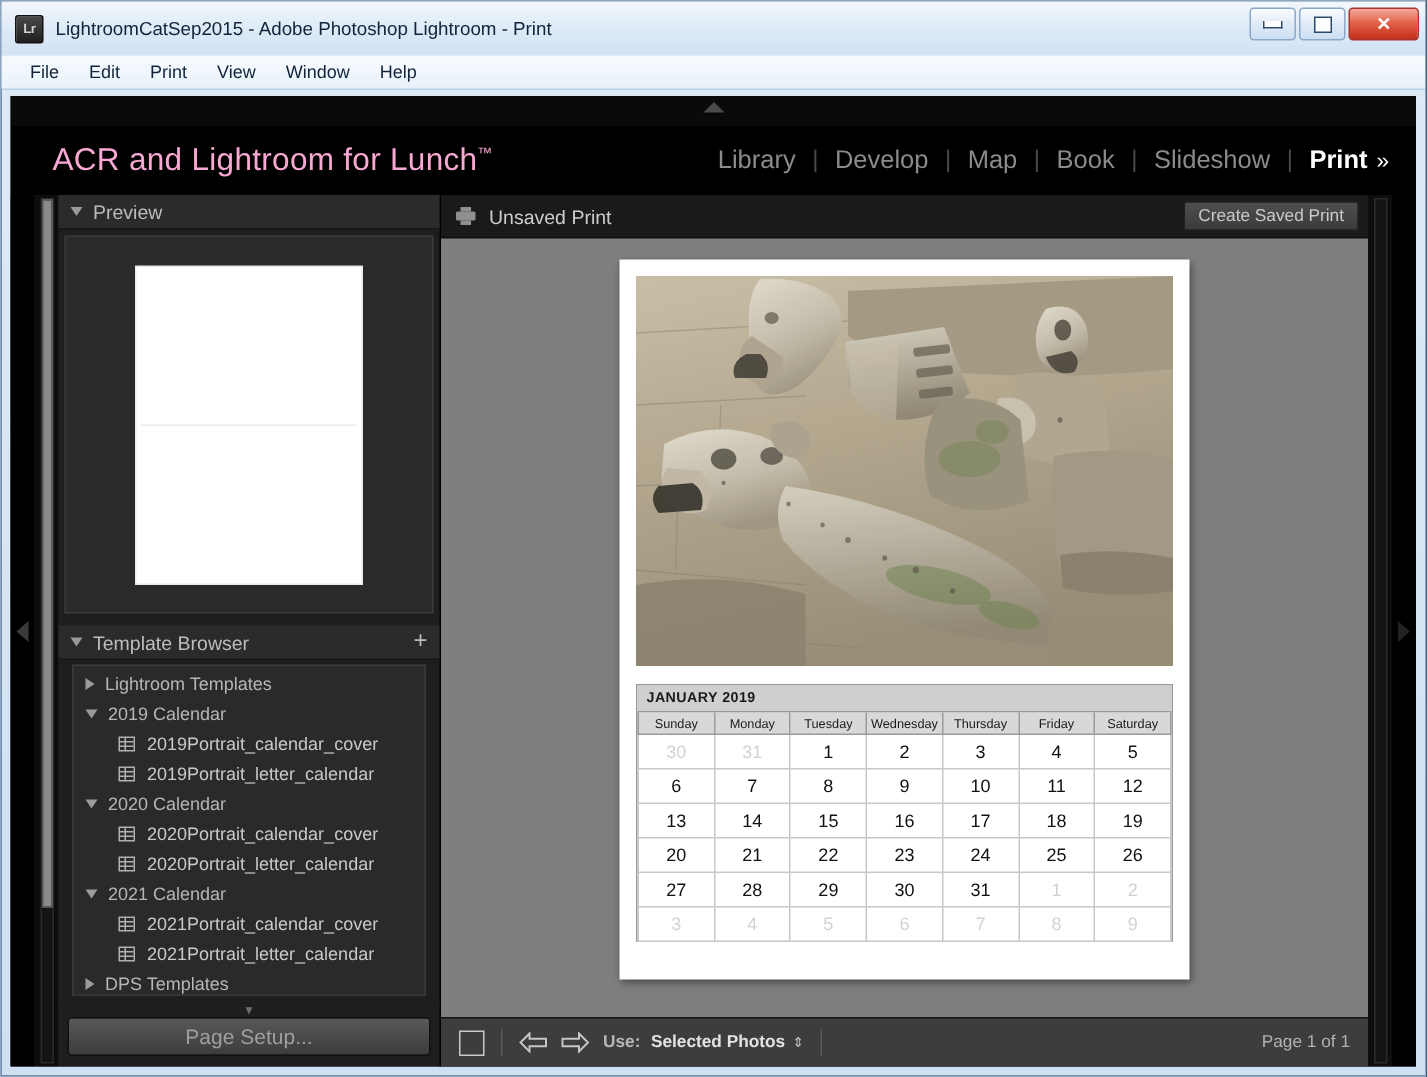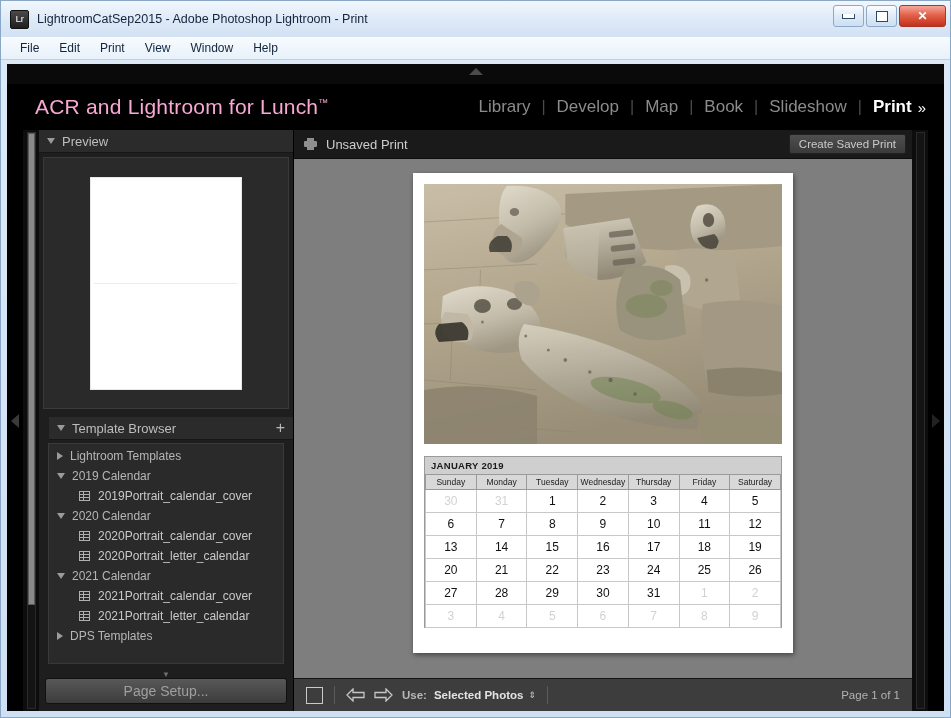--- a/index.html
+++ b/index.html
@@ -113,21 +113,21 @@
     display:flex; align-items:center; justify-content:center;
   }
   .page-thumb {
     width:150px; height:211px; background:#fff;
     box-shadow:0 0 0 1px #e8e8e8; position:relative;
   }
   .page-thumb:after {
     content:""; position:absolute; left:3px; right:3px; top:50%;
     border-top:1px solid #ececec;
   }
-  .tb-head { margin-top:4px;margin-left:10px; }
+  .tb-head { margin-top:4px; }
   .tb-list {
     flex:1 1 auto; background:#2a2a2a; margin:9px; margin-top:3px;
     border:1px solid #3a3a3a; overflow:hidden; min-height:0; padding-top:2px;
   }
   .tb-row {
     height:20px; display:flex; align-items:center;
     font-size:12px; color:#b6b6b6; padding-left:8px; cursor:pointer;
   }
   .tb-row.child { padding-left:30px; color:#c9c9c9; }
   .tri { width:0;height:0; margin-right:7px; flex:0 0 auto; }
@@ -296,20 +296,24 @@
             <span class="tri closed"></span>
             <span>Lightroom Templates</span>
           </div>
           <div class="tb-row">
             <span class="tri open"></span>
             <span>2019 Calendar</span>
           </div>
           <div class="tb-row child">
             <span class="doc-ico"></span>
             <span>2019Portrait_calendar_cover</span>
+          </div>
+          <div class="tb-row child">
+            <span class="doc-ico"></span>
+            <span>2019Portrait_letter_calendar</span>
           </div>
           <div class="tb-row">
             <span class="tri open"></span>
             <span>2020 Calendar</span>
           </div>
           <div class="tb-row child">
             <span class="doc-ico"></span>
             <span>2020Portrait_calendar_cover</span>
           </div>
           <div class="tb-row child">

